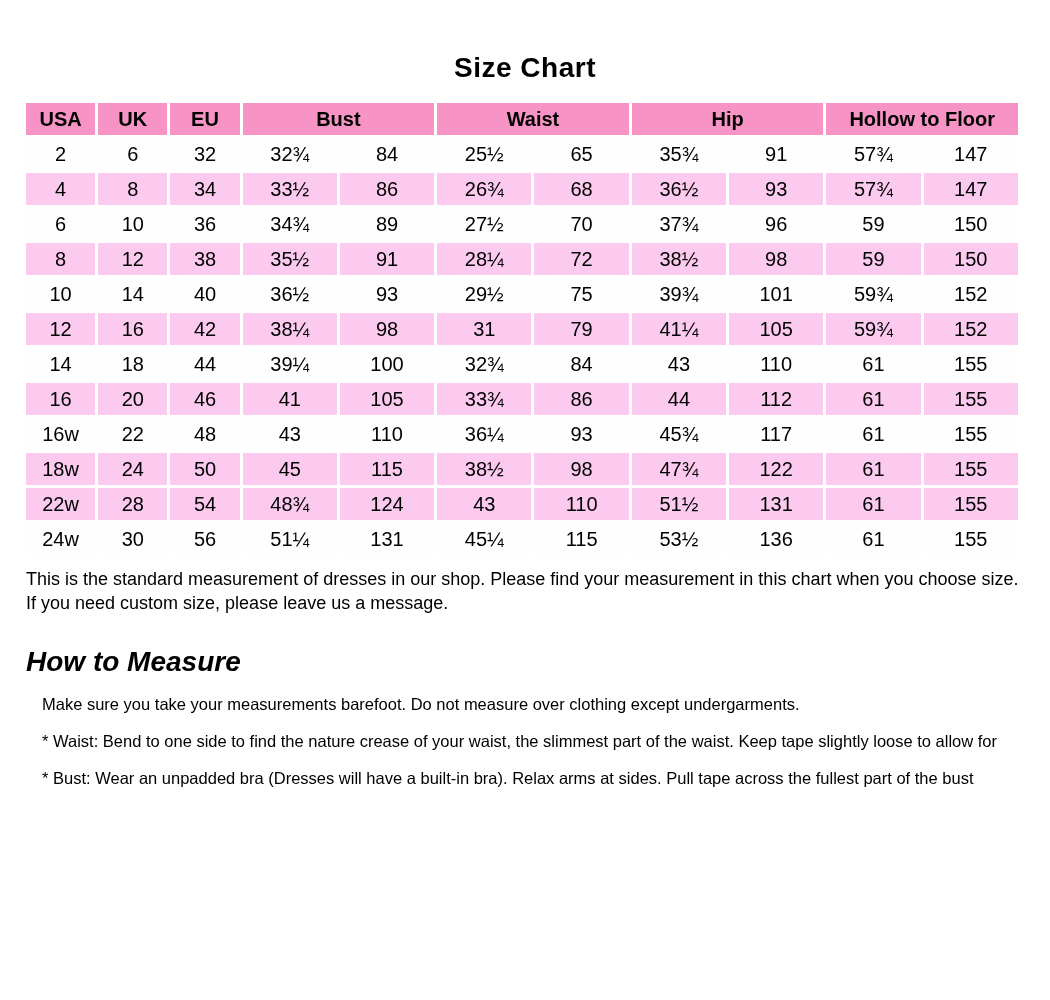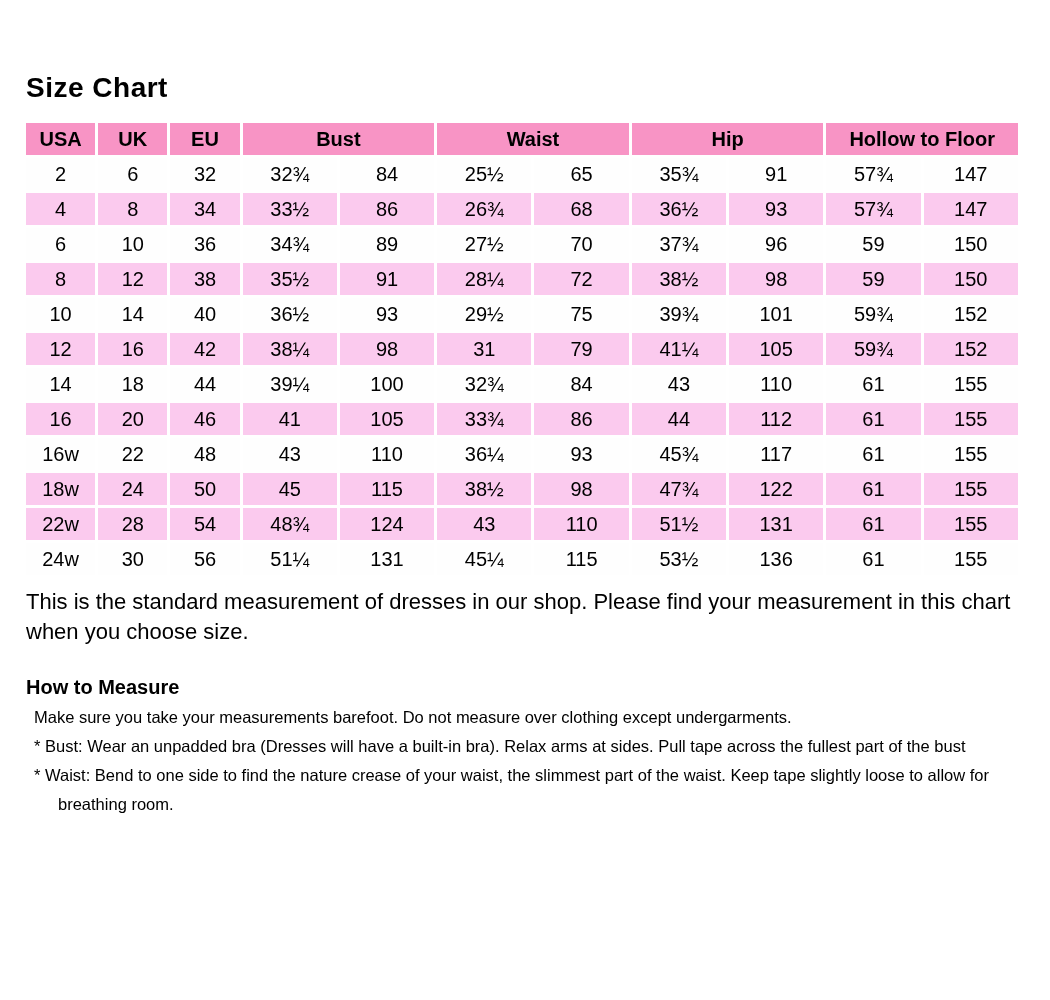--- a/index.html
+++ b/index.html
@@ -10,24 +10,25 @@
     font-family: "Liberation Sans", "DejaVu Sans", sans-serif;
   }
   .page {
     width: 1050px;
     height: 1000px;
     box-sizing: border-box;
     padding: 0 26px;
     overflow: hidden;
   }
   .page-title {
+    text-align: center;
     font-size: 28px;
     font-weight: bold;
     margin: 0;
-    padding: 72px 0 16px 0;
+    padding: 52px 0 16px 0;
     letter-spacing: 0.5px;
   }
   table.size-chart {
     border-collapse: separate;
     border-spacing: 3px;
     table-layout: fixed;
     width: 998px;
     margin-left: -3px;
   }
   table.size-chart th,
@@ -44,32 +45,33 @@
     background: var(--header-pink, #f894c5);
     font-weight: bold;
   }
   table.size-chart tbody tr.row-white td { background: #fefefe; }
   table.size-chart tbody tr.row-pink  td { background: var(--row-pink, #fbcaee); }
   col.c-narrow { width: 69px; }
   col.c-wide   { width: 94px; }
 
   .notes {
     margin-top: 9px;
-    font-size: 22px;
+    font-size: 18px;
     line-height: 1.35;
   }
   .notes p { margin: 0; }
 
   .htm-heading {
-    font-size: 20px;
+    font-size: 28px;
     font-weight: bold;
     margin: 30px 0 8px 0;
+    font-style: italic;
   }
   .instructions { font-size: 16.5px; line-height: 1.27; }
-  .instructions .line { margin: 8px; }
+  .instructions .line { margin: 16px; }
   .instructions .line.indent { padding-left: 24px; }
 </style>
 </head>
 <body>
 
 <div class="page">
 
   <h1 class="page-title">Size Chart</h1>
 
   <table class="size-chart">
@@ -252,24 +254,24 @@
           <td>53½</td>
           <td>136</td>
           <td>61</td>
           <td>155</td>
         </tr>
       </tbody>
   </table>
 
   <div class="notes">
     <p>This is the standard measurement of dresses in our shop. Please find your measurement in this chart when you choose size.</p>
+    <p>If you need custom size, please leave us a message.</p>
   </div>
 
   <h2 class="htm-heading">How to Measure</h2>
 
   <div class="instructions">
       <p class="line">Make sure you take your measurements barefoot. Do not measure over clothing except undergarments.</p>
+      <p class="line">* Waist: Bend to one side to find the nature crease of your waist, the slimmest part of the waist. Keep tape slightly loose to allow for</p>
       <p class="line">* Bust: Wear an unpadded bra (Dresses will have a built-in bra). Relax arms at sides. Pull tape across the fullest part of the bust</p>
-      <p class="line">* Waist: Bend to one side to find the nature crease of your waist, the slimmest part of the waist. Keep tape slightly loose to allow for</p>
-      <p class="line indent">breathing room.</p>
     </div>
 
 </div>
 
 </body></html>

